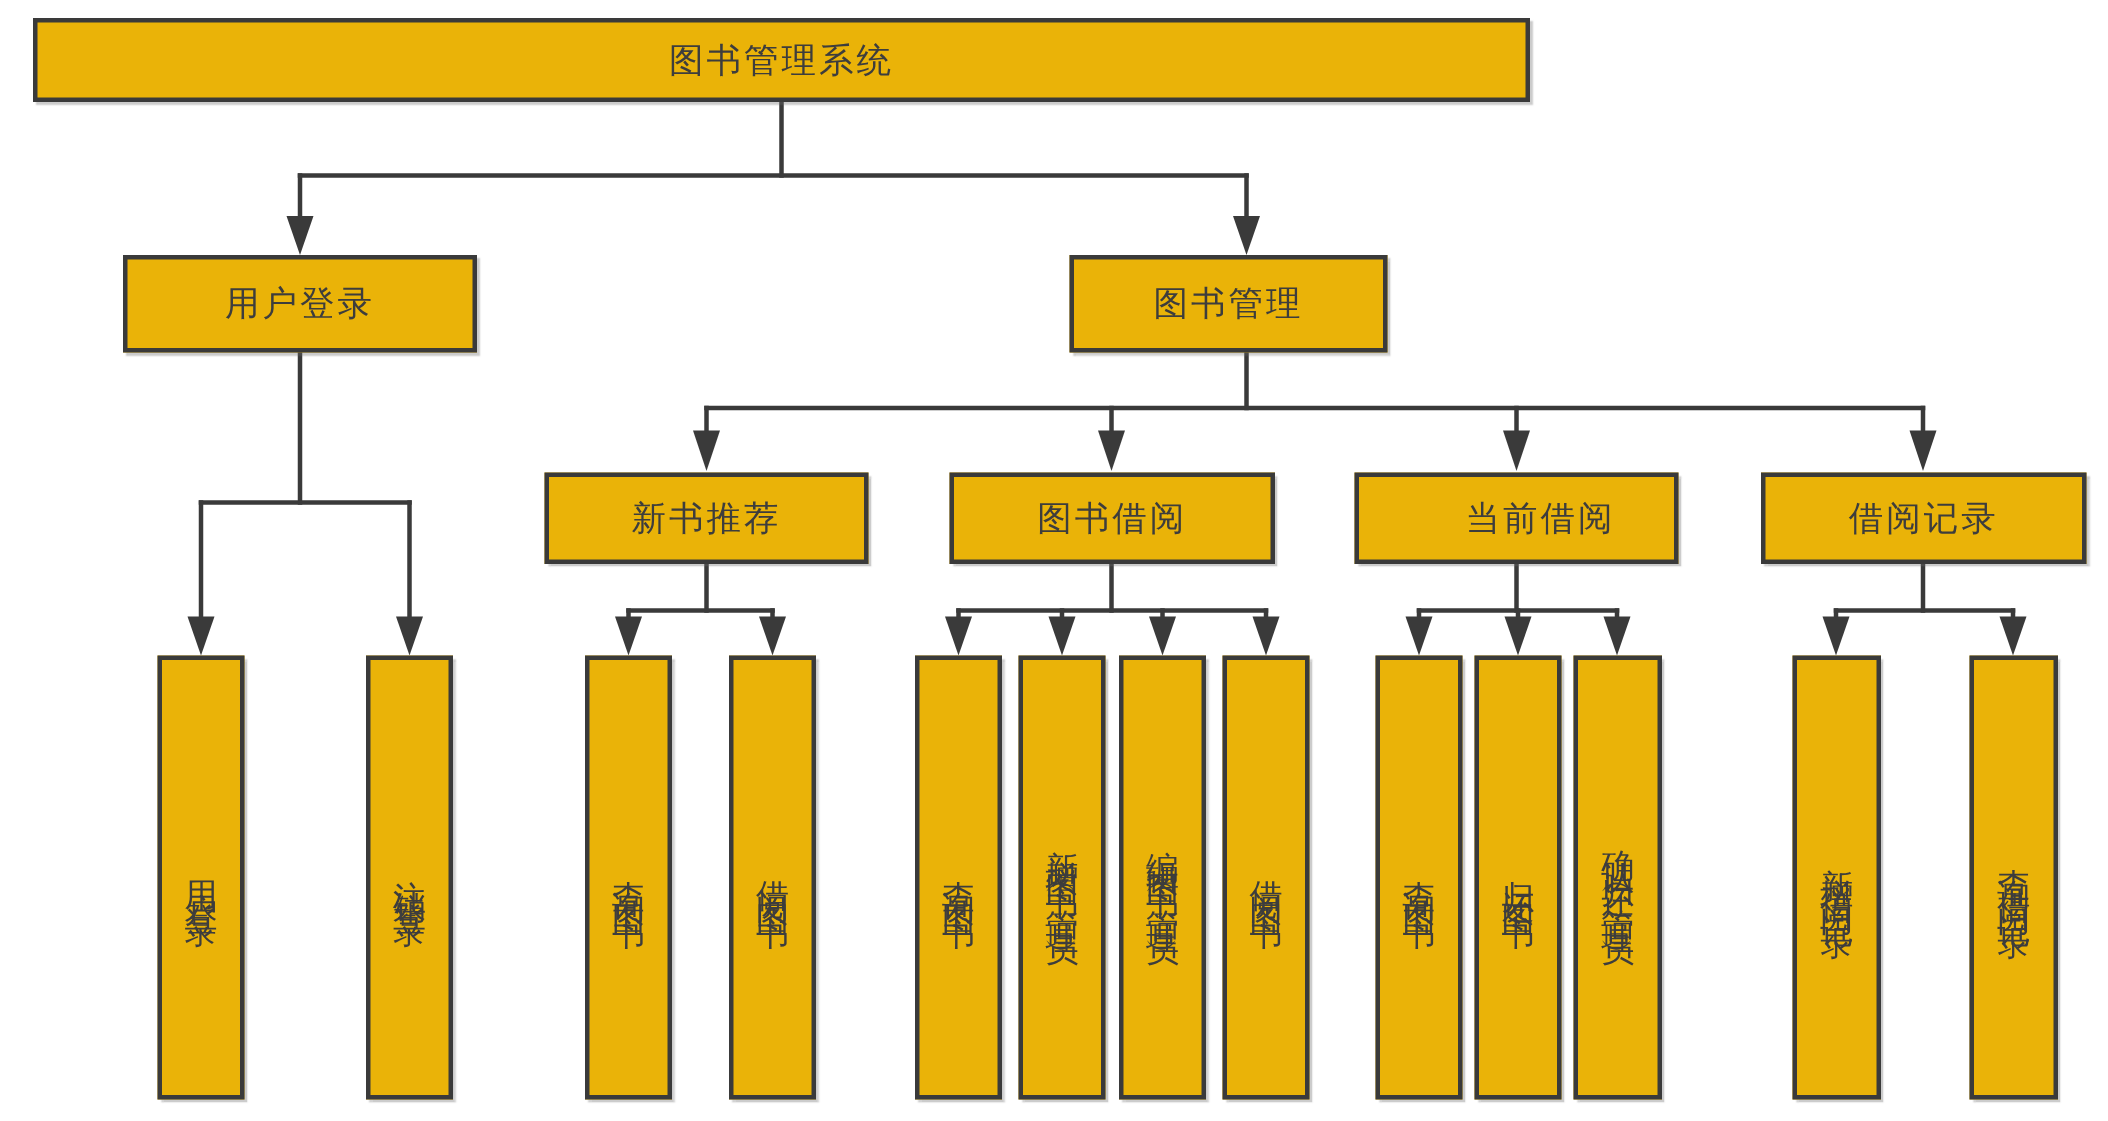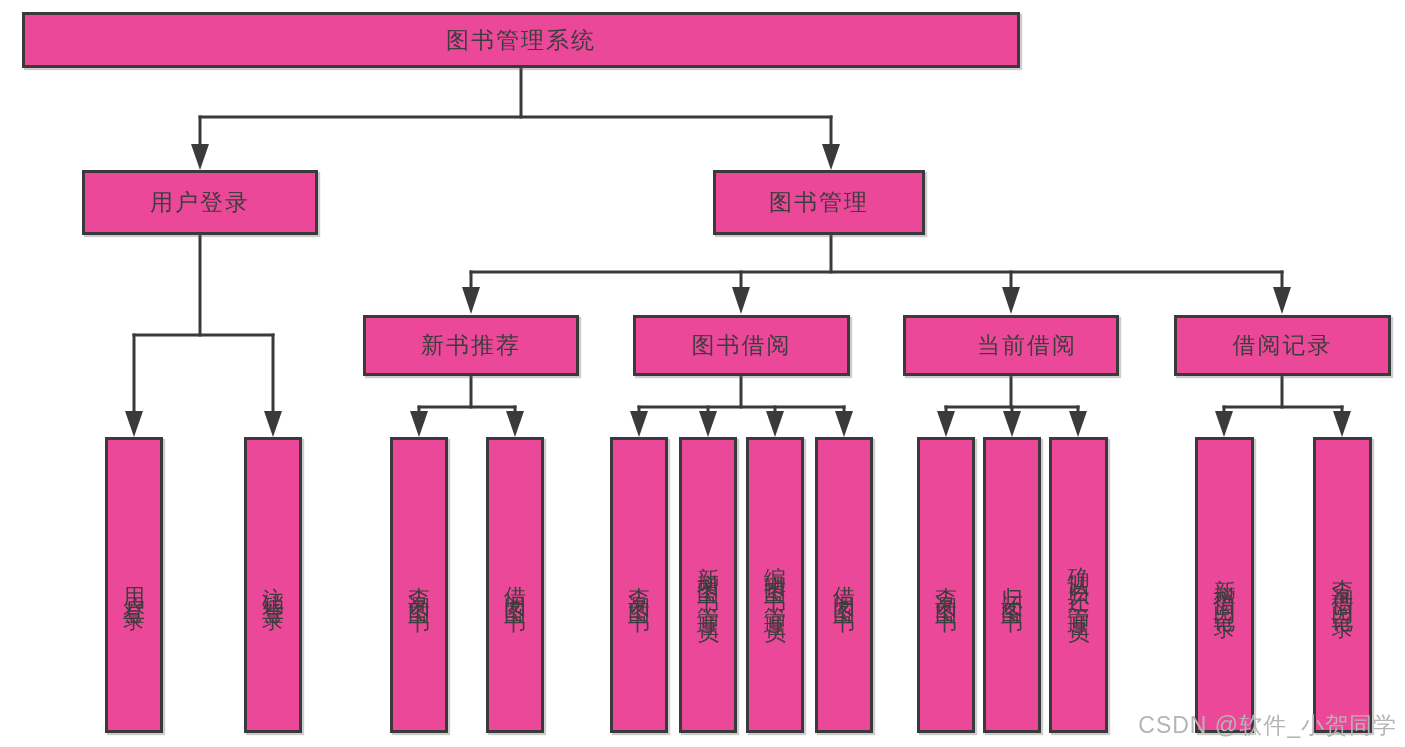--- a/index.html
+++ b/index.html
@@ -18,21 +18,21 @@
   svg.connectors {
     position: absolute;
     left: 0; top: 0;
     width: 1405px;
     height: 747px;
     z-index: 1;
   }
   .box {
     position: absolute;
     box-sizing: border-box;
-    background: #ec4899;
+    background: #eab308;
     border: 3px solid #3a3a3a;
     color: #3d3d3d;
     display: flex;
     align-items: center;
     justify-content: center;
     z-index: 2;
     box-shadow: 2px 2px 1px rgba(110,110,110,0.35);
   }
   .hbox {
     font-size: 23px;
@@ -161,15 +161,14 @@
   <div class="box vbox" style="left:746px; top:437px; width:58px; height:296px;">编辑图书（管理员）</div>
   <div class="box vbox" style="left:815px; top:437px; width:58px; height:296px;">借阅图书</div>
 
   <div class="box vbox" style="left:917px; top:437px; width:58px; height:296px;">查询图书</div>
   <div class="box vbox" style="left:983px; top:437px; width:58px; height:296px;">归还图书</div>
   <div class="box vbox" style="left:1049px; top:437px; width:59px; height:296px;">确认归还（管理员）</div>
 
   <div class="box vbox" style="left:1195px; top:437px; width:59px; height:296px;">新增借阅记录</div>
   <div class="box vbox" style="left:1313px; top:437px; width:59px; height:296px;">查询借阅记录</div>
 
-  <div class="watermark">CSDN @软件_小贺同学</div>
 
 </div>
 
 </body></html>

